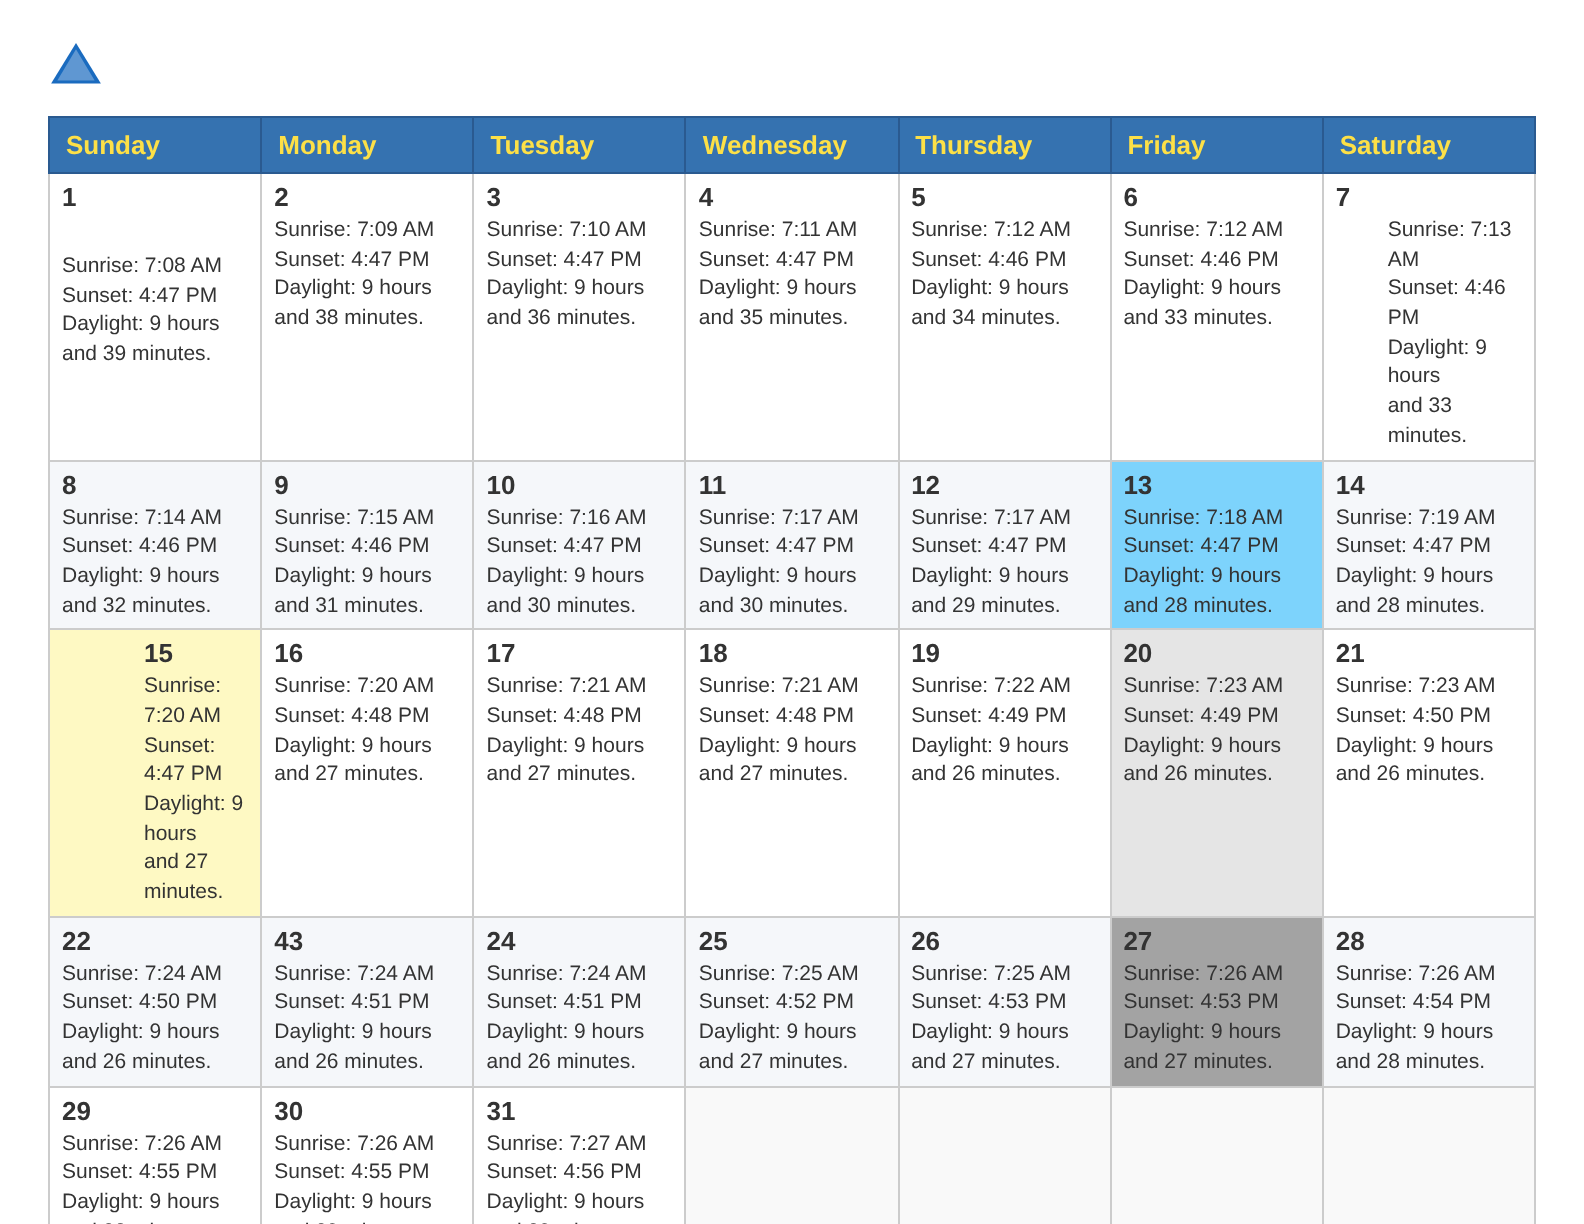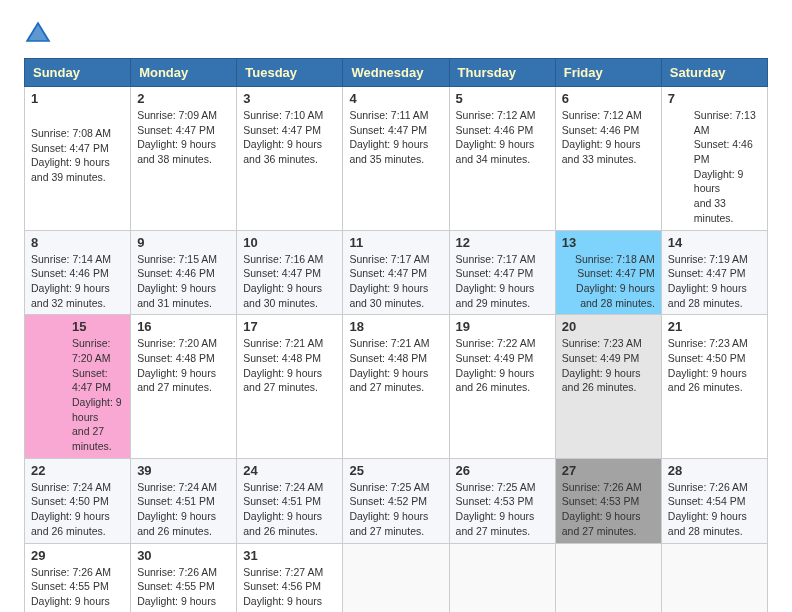--- a/index.html
+++ b/index.html
@@ -50,21 +50,21 @@
       color: #444;
       margin-top: 2px;
     }
     .calendar {
       width: 100%;
       border-collapse: collapse;
       border: 1px solid #ccc;
     }
     .calendar th {
       background-color: #3572b0;
-      color: #fef9c3;
+      color: #fde047;
       font-size: 13px;
       font-weight: bold;
       text-align: left;
       padding: 6px 8px;
       border: 1px solid #2a5a90;
     }
     .calendar td {
       vertical-align: top;
       border: 1px solid #ccc;
       padding: 4px 6px;
@@ -212,35 +212,35 @@
         </td>
         <td style="background: rgb(245, 247, 250);">
           <span class="day-num">12</span>
           <div class="day-info" style="white-space: pre-line;">Sunrise: 7:17 AM
 Sunset: 4:47 PM
 Daylight: 9 hours
 and 29 minutes.</div>
         </td>
         <td style="background: #7dd3fc; margin-left: 35px;">
           <span class="day-num">13</span>
-          <div class="day-info" style="white-space: pre-line; text-align: right;">Sunrise: 7:18 AM
+          <div class="day-info" style="white-space: pre-line;">Sunrise: 7:18 AM
 Sunset: 4:47 PM
 Daylight: 9 hours
 and 28 minutes.</div>
         </td>
         <td style="background: rgb(245, 247, 250);">
           <span class="day-num">14</span>
           <div class="day-info" style="white-space: pre-line;">Sunrise: 7:19 AM
 Sunset: 4:47 PM
 Daylight: 9 hours
 and 28 minutes.</div>
         </td>
       </tr>
       <tr>
-        <td style="background: #f9a8d4; padding-left: 47px;">
+        <td style="background: #fef9c3; padding-left: 47px;">
           <span class="day-num">15</span>
           <div class="day-info" style="white-space: pre-line;">Sunrise: 7:20 AM
 Sunset: 4:47 PM
 Daylight: 9 hours
 and 27 minutes.</div>
         </td>
         <td style="background: rgb(255, 255, 255);">
           <span class="day-num">16</span>
           <div class="day-info" style="white-space: pre-line;">Sunrise: 7:20 AM
 Sunset: 4:48 PM
@@ -285,21 +285,21 @@
       </tr>
       <tr>
         <td style="background: rgb(245, 247, 250);">
           <span class="day-num">22</span>
           <div class="day-info" style="white-space: pre-line;">Sunrise: 7:24 AM
 Sunset: 4:50 PM
 Daylight: 9 hours
 and 26 minutes.</div>
         </td>
         <td style="background: rgb(245, 247, 250);">
-          <span class="day-num">39</span>
+          <span class="day-num">43</span>
           <div class="day-info" style="white-space: pre-line;">Sunrise: 7:24 AM
 Sunset: 4:51 PM
 Daylight: 9 hours
 and 26 minutes.</div>
         </td>
         <td style="background: rgb(245, 247, 250);">
           <span class="day-num">24</span>
           <div class="day-info" style="white-space: pre-line;">Sunrise: 7:24 AM
 Sunset: 4:51 PM
 Daylight: 9 hours

